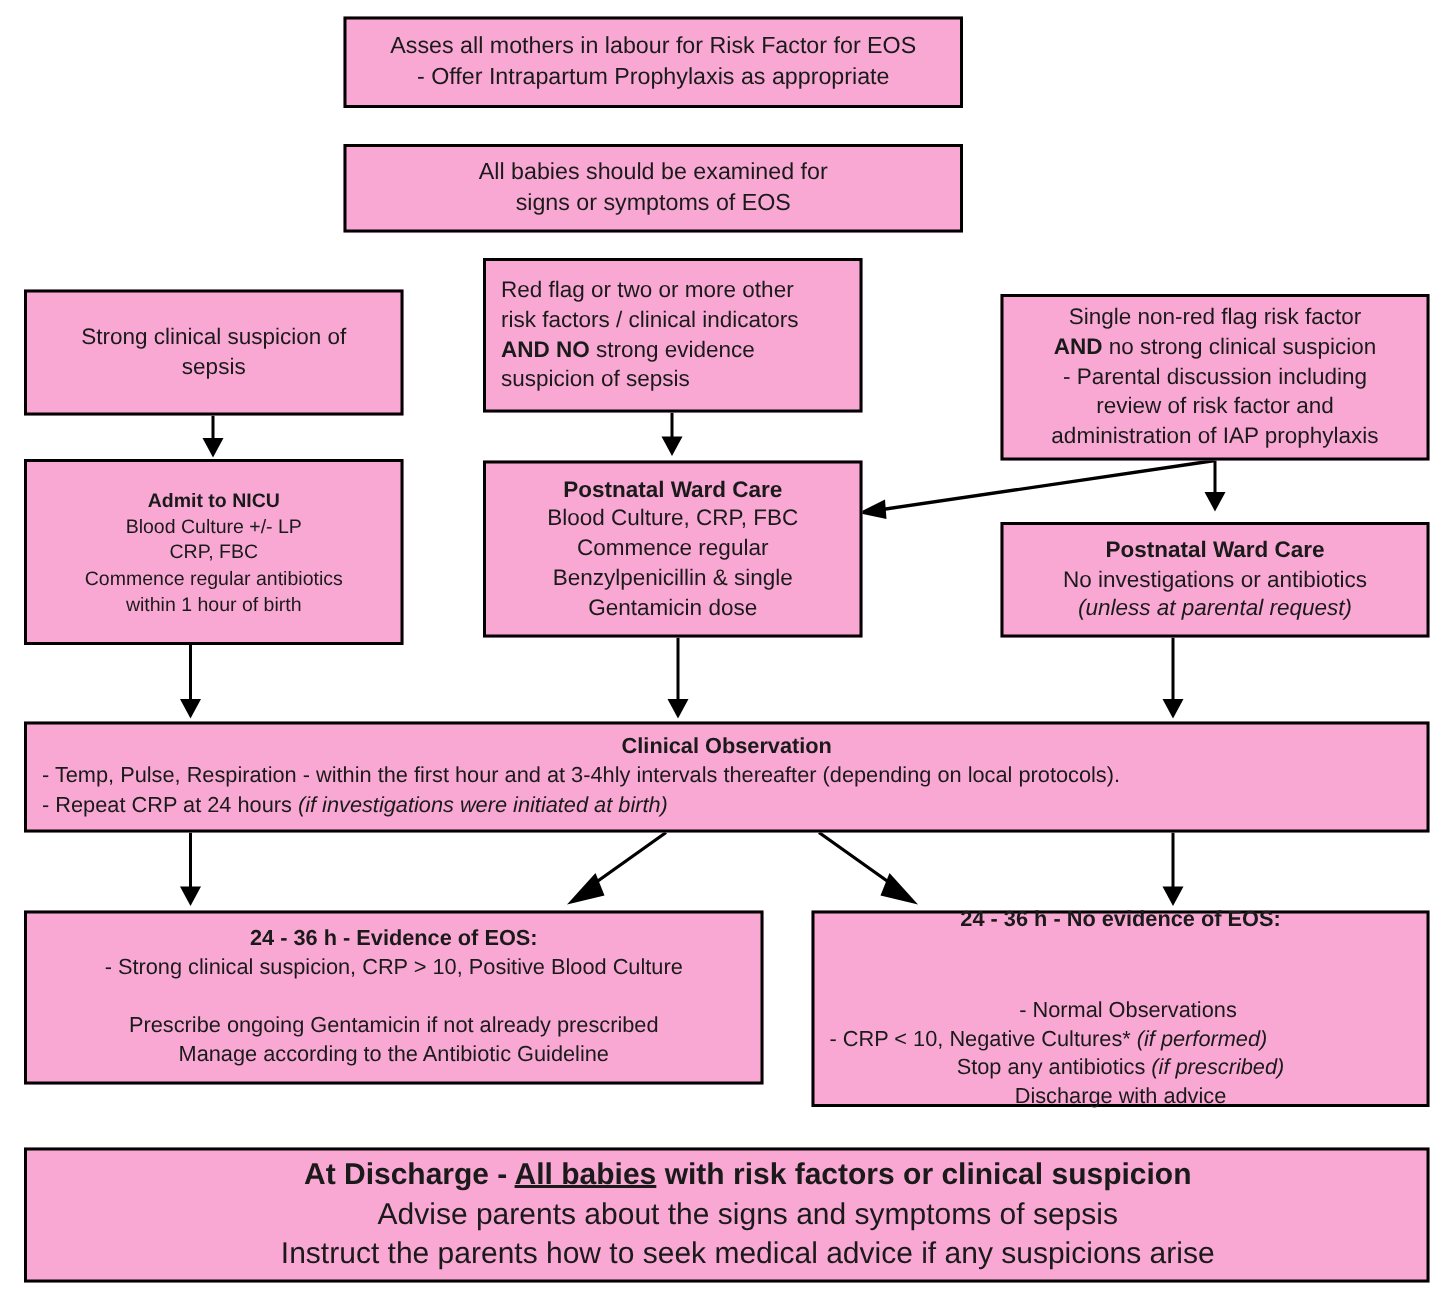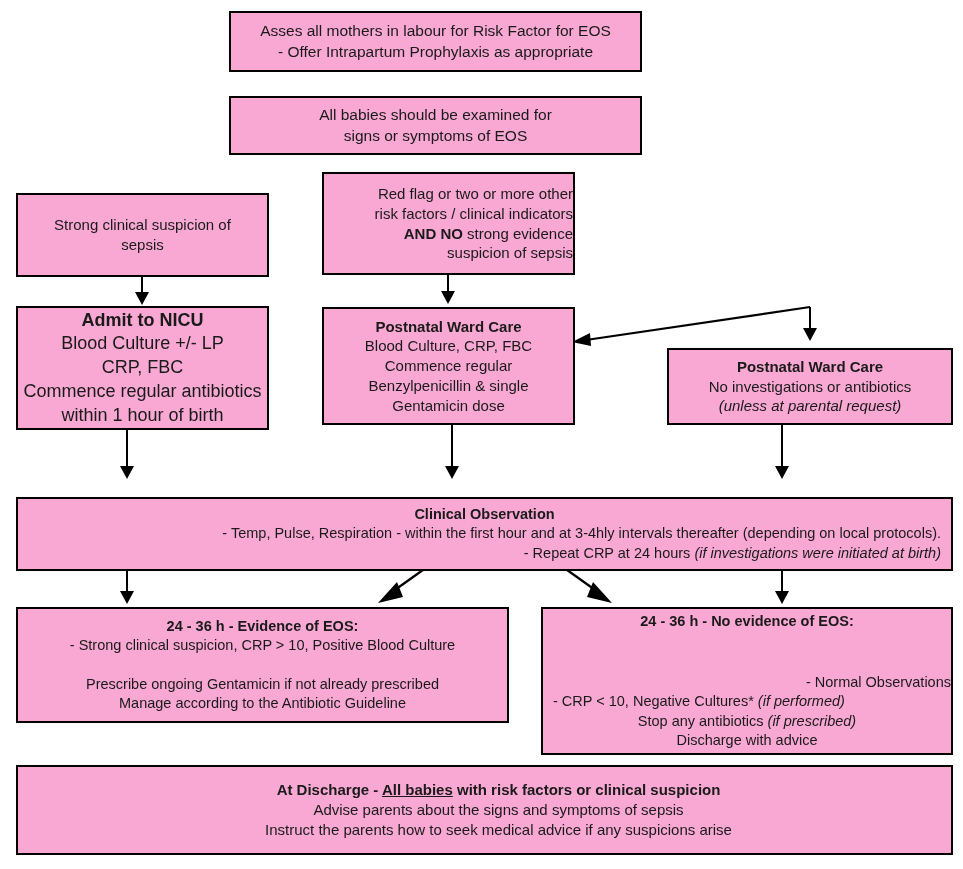--- a/index.html
+++ b/index.html
@@ -26,23 +26,23 @@
     flex-direction: column;
     justify-content: center;
     z-index: 3;
   }
   .box .ln {
     display: block;
     line-height: 1.32;
     white-space: nowrap;
   }
   .ctr .ln { text-align: center; }
-  .lft .ln { text-align: right; }
+  .lft .ln { text-align: left; }
   .pad-l { padding-left: 10px; }
-  .pad-lr { padding-left: 24px; padding-right: 10px; }
+  .pad-lr { padding-left: 10px; padding-right: 10px; }
   .b { font-weight: bold; }
   .i { font-style: italic; }
   .u { text-decoration: underline; }
   .clip {
     overflow: hidden;
   }
 
   
   .vline {
     position: absolute;
@@ -86,36 +86,43 @@
     <span class="ln">signs or symptoms of EOS</span>
   </div>
 
   <div class="box lft pad-l" style="left:322px; top:172px; width:253px; height:103px; font-size:15px;">
     <span class="ln">Red flag or two or  more other</span>
     <span class="ln">risk factors / clinical indicators</span>
     <span class="ln"><span class="b">AND NO</span><span>  strong evidence</span></span>
     <span class="ln">suspicion of sepsis</span>
   </div>
 
+  <div class="box ctr clip" style="left:667px; top:196px; width:286px; height:111px; font-size:15px;">
+    <span class="ln">Single non-red flag risk factor</span>
+    <span class="ln"><span class="b">AND</span><span> no strong clinical suspicion</span></span>
+    <span class="ln">- Parental discussion including</span>
+    <span class="ln">review of risk factor and</span>
+    <span class="ln">administration of  IAP prophylaxis</span>
+  </div>
 
   <div class="vline" style="left:141px; top:277px; height:17px;"></div>
   <div class="arrowhead" style="left:135px; top:292px;"></div>
 
   <div class="vline" style="left:447px; top:275px; height:17px;"></div>
   <div class="arrowhead" style="left:441px; top:291px;"></div>
 
   <div class="vline" style="left:809px; top:307px; height:22px;"></div>
   <div class="arrowhead" style="left:803px; top:328px;"></div>
 
   <svg class="diagsvg" style="left:570px; top:303px;" width="246" height="46" viewBox="0 0 246 46">
     <path d="M 240 4 L 16 37" stroke="#000000" stroke-width="2.2" fill="none"></path>
     <polygon points="2,39 20,30 21,43" fill="#000000"></polygon>
   </svg>
 
-  <div class="box ctr" style="left:16px; top:306px; width:253px; height:124px; font-size:18px;">
+  <div class="box ctr" style="left:16px; top:306px; width:253px; height:124px; font-size:13px;">
     <span class="ln b">Admit to NICU</span>
     <span class="ln">Blood Culture +/- LP</span>
     <span class="ln">CRP, FBC</span>
     <span class="ln">Commence regular antibiotics</span>
     <span class="ln">within 1 hour of birth</span>
   </div>
 
   <div class="box ctr" style="left:322px; top:307px; width:253px; height:118px; font-size:15px;">
     <span class="ln b">Postnatal Ward Care</span>
     <span class="ln">Blood Culture, CRP, FBC</span>
@@ -132,21 +139,21 @@
 
   <div class="vline thin" style="left:126px; top:430px; height:38px;"></div>
   <div class="arrowhead" style="left:120px; top:466px;"></div>
 
   <div class="vline thin" style="left:451px; top:425px; height:43px;"></div>
   <div class="arrowhead" style="left:445px; top:466px;"></div>
 
   <div class="vline thin" style="left:781px; top:425px; height:43px;"></div>
   <div class="arrowhead" style="left:775px; top:466px;"></div>
 
-  <div class="box lft" style="left:16px; top:481px; width:937px; height:74px; font-size:14.5px;margin-top:16px;">
+  <div class="box lft" style="left:16px; top:481px; width:937px; height:74px; font-size:14.5px;">
     <span class="ln" style="text-align:center; font-weight:bold;">Clinical Observation</span>
     <span class="ln pad-lr">- Temp, Pulse, Respiration - within the first hour and at 3-4hly intervals thereafter (depending on local protocols).</span>
     <span class="ln pad-lr"><span>-  Repeat CRP at 24 hours </span><span class="i">(if investigations were initiated at birth)</span></span>
   </div>
 
   <div class="vline thin" style="left:126px; top:555px; height:37px;"></div>
   <div class="arrowhead" style="left:120px; top:591px;"></div>
 
   <svg class="diagsvg" style="left:370px; top:553px;" width="80" height="56" viewBox="0 0 80 56">
     <path d="M 74 2 L 22 39" stroke="#000000" stroke-width="2.2" fill="none"></path>
@@ -162,27 +169,27 @@
   <div class="arrowhead" style="left:775px; top:591px;"></div>
 
   <div class="box ctr" style="left:16px; top:607px; width:493px; height:116px; font-size:14.5px;">
     <span class="ln b">24 - 36 h - Evidence of EOS:</span>
     <span class="ln">- Strong clinical suspicion, CRP &gt; 10, Positive Blood Culture</span>
     <span class="ln">&nbsp;</span>
     <span class="ln">Prescribe ongoing Gentamicin if not already prescribed</span>
     <span class="ln">Manage according to the Antibiotic Guideline</span>
   </div>
 
-  <div class="box" style="left:541px; top:607px; width:412px; height:148px; font-size:14.5px;">
+  <div class="box" style="left:541px; top:607px; width:412px; height:131px; font-size:14.5px;">
     <span class="ln b" style="text-align:center;">24 - 36 h - No evidence of EOS:</span>
-    <span class="ln pad-l" style="text-align:right;margin-top:42px;">- Normal Observations</span>
+    <span class="ln pad-l" style="text-align:center;margin-top:42px;">- Normal Observations</span>
     <span class="ln pad-l" style="text-align:left;"><span>- CRP &lt; 10, Negative Cultures* </span><span class="i">(if performed)</span></span>
     <span class="ln" style="text-align:center;"><span>Stop any antibiotics </span><span class="i">(if prescribed)</span></span>
     <span class="ln" style="text-align:center;">Discharge with advice</span>
   </div>
 
-  <div class="box ctr" style="left:16px; top:765px; width:937px; height:90px; font-size:15px;padding-left:28px;">
+  <div class="box ctr" style="left:16px; top:765px; width:937px; height:90px; font-size:20px;padding-left:28px;">
     <span class="ln b"><span>At Discharge - </span><span class="u">All babies</span><span> with risk factors or clinical suspicion</span></span>
     <span class="ln">Advise parents about the signs and symptoms of sepsis</span>
     <span class="ln">Instruct the parents how to seek medical advice if any suspicions arise</span>
   </div>
 
 </div>
 
 </body></html>

